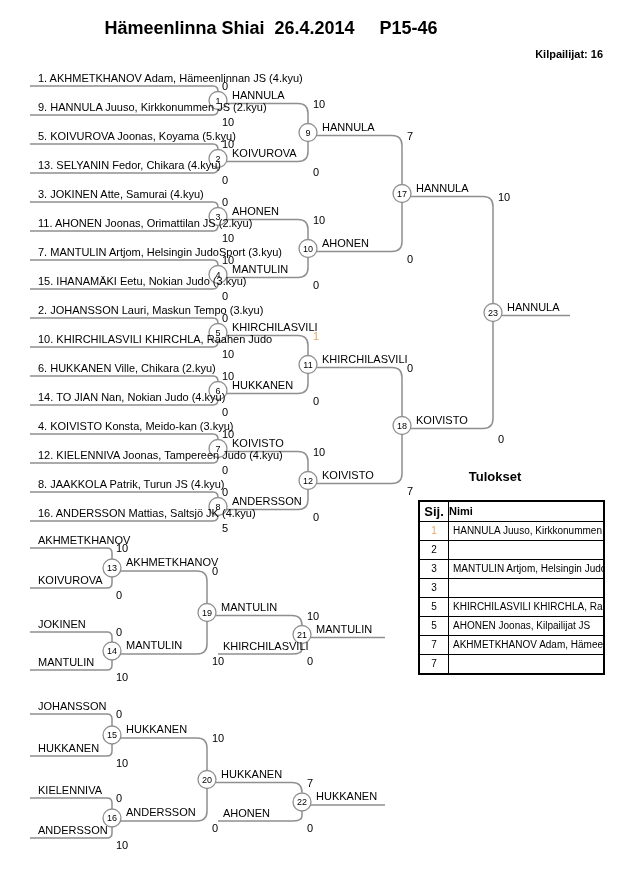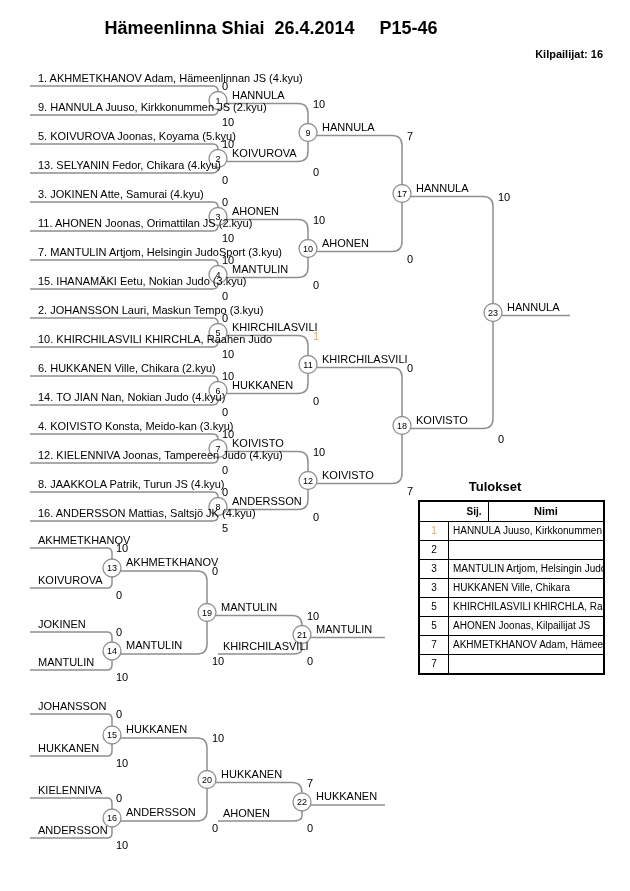--- a/index.html
+++ b/index.html
@@ -11,32 +11,32 @@
         font-size:11px;font-weight:bold;}
   svg{position:absolute;left:0;top:0;}
   svg path{fill:none;stroke:#8f8f8f;stroke-width:1.5;}
   svg circle{fill:#fff;stroke:#8f8f8f;stroke-width:1.3;}
   svg text{fill:#000;font-family:"Liberation Sans",sans-serif;}
   .nm{font-size:11px;}
   .lb{font-size:11px;}
   .sc{font-size:11px;}
   .cn{font-size:9px;text-anchor:middle;}
   .pale{fill:#e8a75f;}
-  .tbl-title{position:absolute;left:415px;top:479px;width:160px;text-align:center;
+  .tbl-title{position:absolute;left:415px;top:469px;width:160px;text-align:center;
              font-size:13px;font-weight:bold;}
   .tbl{position:absolute;left:418px;top:500px;width:187px;border:2px solid #000;
        background:#fff;box-sizing:border-box;overflow:hidden;}
   .trow{display:flex;height:18px;border-top:1px solid #000;}
   .trow.thead{border-top:none;height:19px;font-weight:bold;}
   .tc1{width:28px;flex-shrink:0;border-right:1px solid #000;text-align:center;
        font-size:10px;line-height:18px;}
-  .thead .tc1{font-size:10px;line-height:19px;padding-left:40px;}
+  .thead .tc1{font-size:13px;line-height:19px;}
   .tc2{flex:1;font-size:10px;line-height:18px;padding-left:4px;
        white-space:nowrap;overflow:hidden;}
-  .thead .tc2{font-size:11px;line-height:19px;text-align:center;padding-left:0;}
+  .thead .tc2{font-size:11px;line-height:19px;text-align:left;padding-left:0;}
   .paletxt{color:#e8a75f;}
 </style>
 </head>
 <body>
 
 <div class="page">
   <div class="title">Hämeenlinna Shiai  26.4.2014     P15-46</div>
   <div class="comp">Kilpailijat: 16</div>
 
   <svg width="630" height="891" viewBox="0 0 630 891">
@@ -263,21 +263,20 @@
     </div>
     <div class="trow">
       <div class="tc1">2</div>
     </div>
     <div class="trow">
       <div class="tc1">3</div>
       <div class="tc2">MANTULIN Artjom, Helsingin JudoSport</div>
     </div>
     <div class="trow">
       <div class="tc1">3</div>
-      <div class="tc2">HUKKANEN Ville, Chikara</div>
     </div>
     <div class="trow">
       <div class="tc1">5</div>
       <div class="tc2">KHIRCHILASVILI KHIRCHLA, Raahen Judo</div>
     </div>
     <div class="trow">
       <div class="tc1">5</div>
       <div class="tc2">AHONEN Joonas, Kilpailijat JS</div>
     </div>
     <div class="trow">

